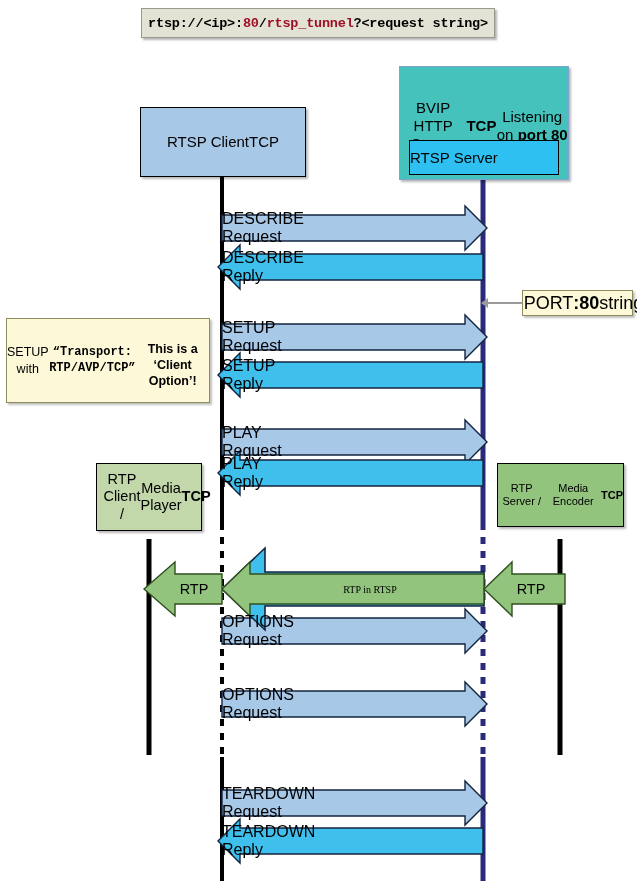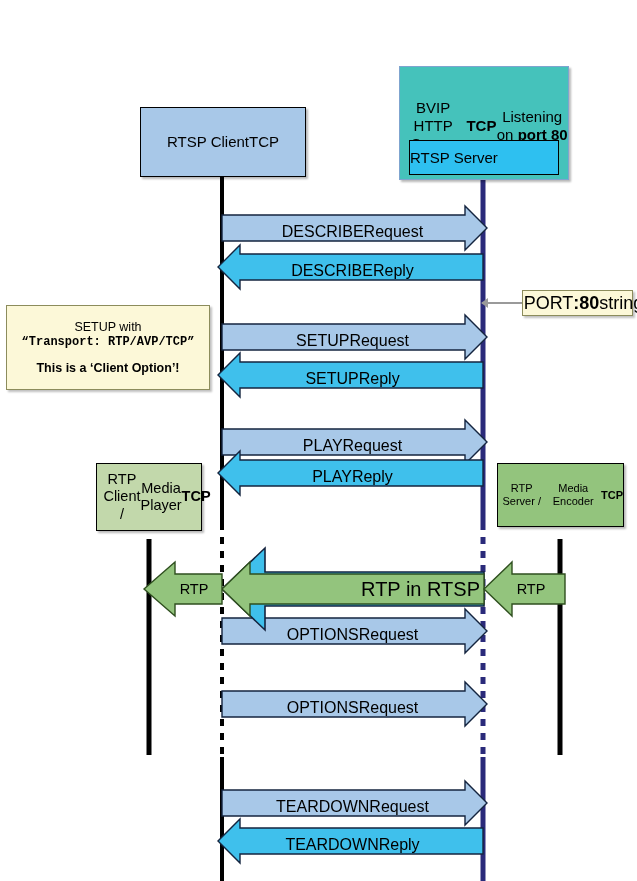--- a/index.html
+++ b/index.html
@@ -92,24 +92,24 @@
 
   
   .note-box {
     background: #fcf8d8;
     border: 1px solid #8c8c5c;
     box-sizing: border-box;
     color: #000000;
     text-align: center;
   }
   #setup-note {
-    left: 6px; top: 305px;
+    left: 6px; top: 318px;
     width: 204px; height: 85px;
     font-size: 12.5px;
-    display: flex; flex-direction: column;
+    display: flex; flex-direction: row;
     align-items: center; justify-content: center;
     line-height: 1.3;
     box-shadow: 2px 2px 2px rgba(0,0,0,0.25);
   }
   #setup-note .mono {
     font-family: "Liberation Mono", "DejaVu Sans Mono", monospace;
     font-weight: bold;
     font-size: 12px;
   }
   #setup-note .clientopt {
@@ -133,38 +133,42 @@
   }
   #port-leader-head {
     left: 481px; top: 298px;
     width: 0; height: 0;
     border-top: 5px solid transparent;
     border-bottom: 5px solid transparent;
     border-right: 7px solid #9a9a9a;
   }
   .msg-label {
     position: absolute;
-    display: flex; align-items: flex-end; justify-content: center;
+    display: flex; align-items: flex-start; justify-content: center;
     height: 26px;
     pointer-events: none;
+    flex-direction: column;
   }
 
   
   #svg-layer {
     position: absolute;
     left: 0; top: 0;
     width: 637px; height: 881px;
     pointer-events: none;
   }
 </style>
 </head>
 <body>
 
 <div id="page">
 
+  <div class="abs" id="url-banner">
+    <span>rtsp://&lt;ip&gt;:</span><span class="url-red">80</span><span>/</span><span class="url-red">rtsp_tunnel</span><span>?&lt;request string&gt;</span>
+  </div>
 
   <svg id="svg-layer" viewBox="0 0 637 881">
 
     <line x1="222" y1="177" x2="222" y2="523" stroke="#000000" stroke-width="4"></line>
     <line x1="222" y1="523" x2="222" y2="757" stroke="#000000" stroke-width="4" stroke-dasharray="7 7"></line>
     <line x1="222" y1="757" x2="222" y2="881" stroke="#000000" stroke-width="4"></line>
 
     <line x1="483" y1="180" x2="483" y2="523" stroke="#2a2a7a" stroke-width="5"></line>
     <line x1="483" y1="523" x2="483" y2="757" stroke="#2a2a7a" stroke-width="5" stroke-dasharray="7 7"></line>
     <line x1="483" y1="757" x2="483" y2="881" stroke="#2a2a7a" stroke-width="5"></line>
@@ -278,20 +282,20 @@
       </div>
       <div class="abs msg-label" style="left: 222px; top: 828px; width: 261px; height: 26px;">
         <span class="kw">TEARDOWN</span>
         <span class="kind">Reply</span>
       </div>
     </div>
 
   <div class="abs" style="left:166px; top:578px; width:56px; height:22px; display:flex; align-items:center; justify-content:center; font-size:14.5px; color:#000;">
     <span>RTP</span>
   </div>
-  <div class="abs" style="left:260px; top:578px; width:220px; height:22px; display:flex; align-items:center; justify-content:flex-end; font-size:20px; color:#000;">
+  <div class="abs" style="left:260px; top:578px; width:220px; height:22px; display:flex; align-items:center; justify-content:center; font-size:10px; color:#000;font-family:Liberation Serif, serif;">
     <span>RTP in RTSP</span>
   </div>
   <div class="abs" style="left:503px; top:578px; width:56px; height:22px; display:flex; align-items:center; justify-content:center; font-size:14.5px; color:#000;">
     <span>RTP</span>
   </div>
 
 </div>
 
 </body></html>

